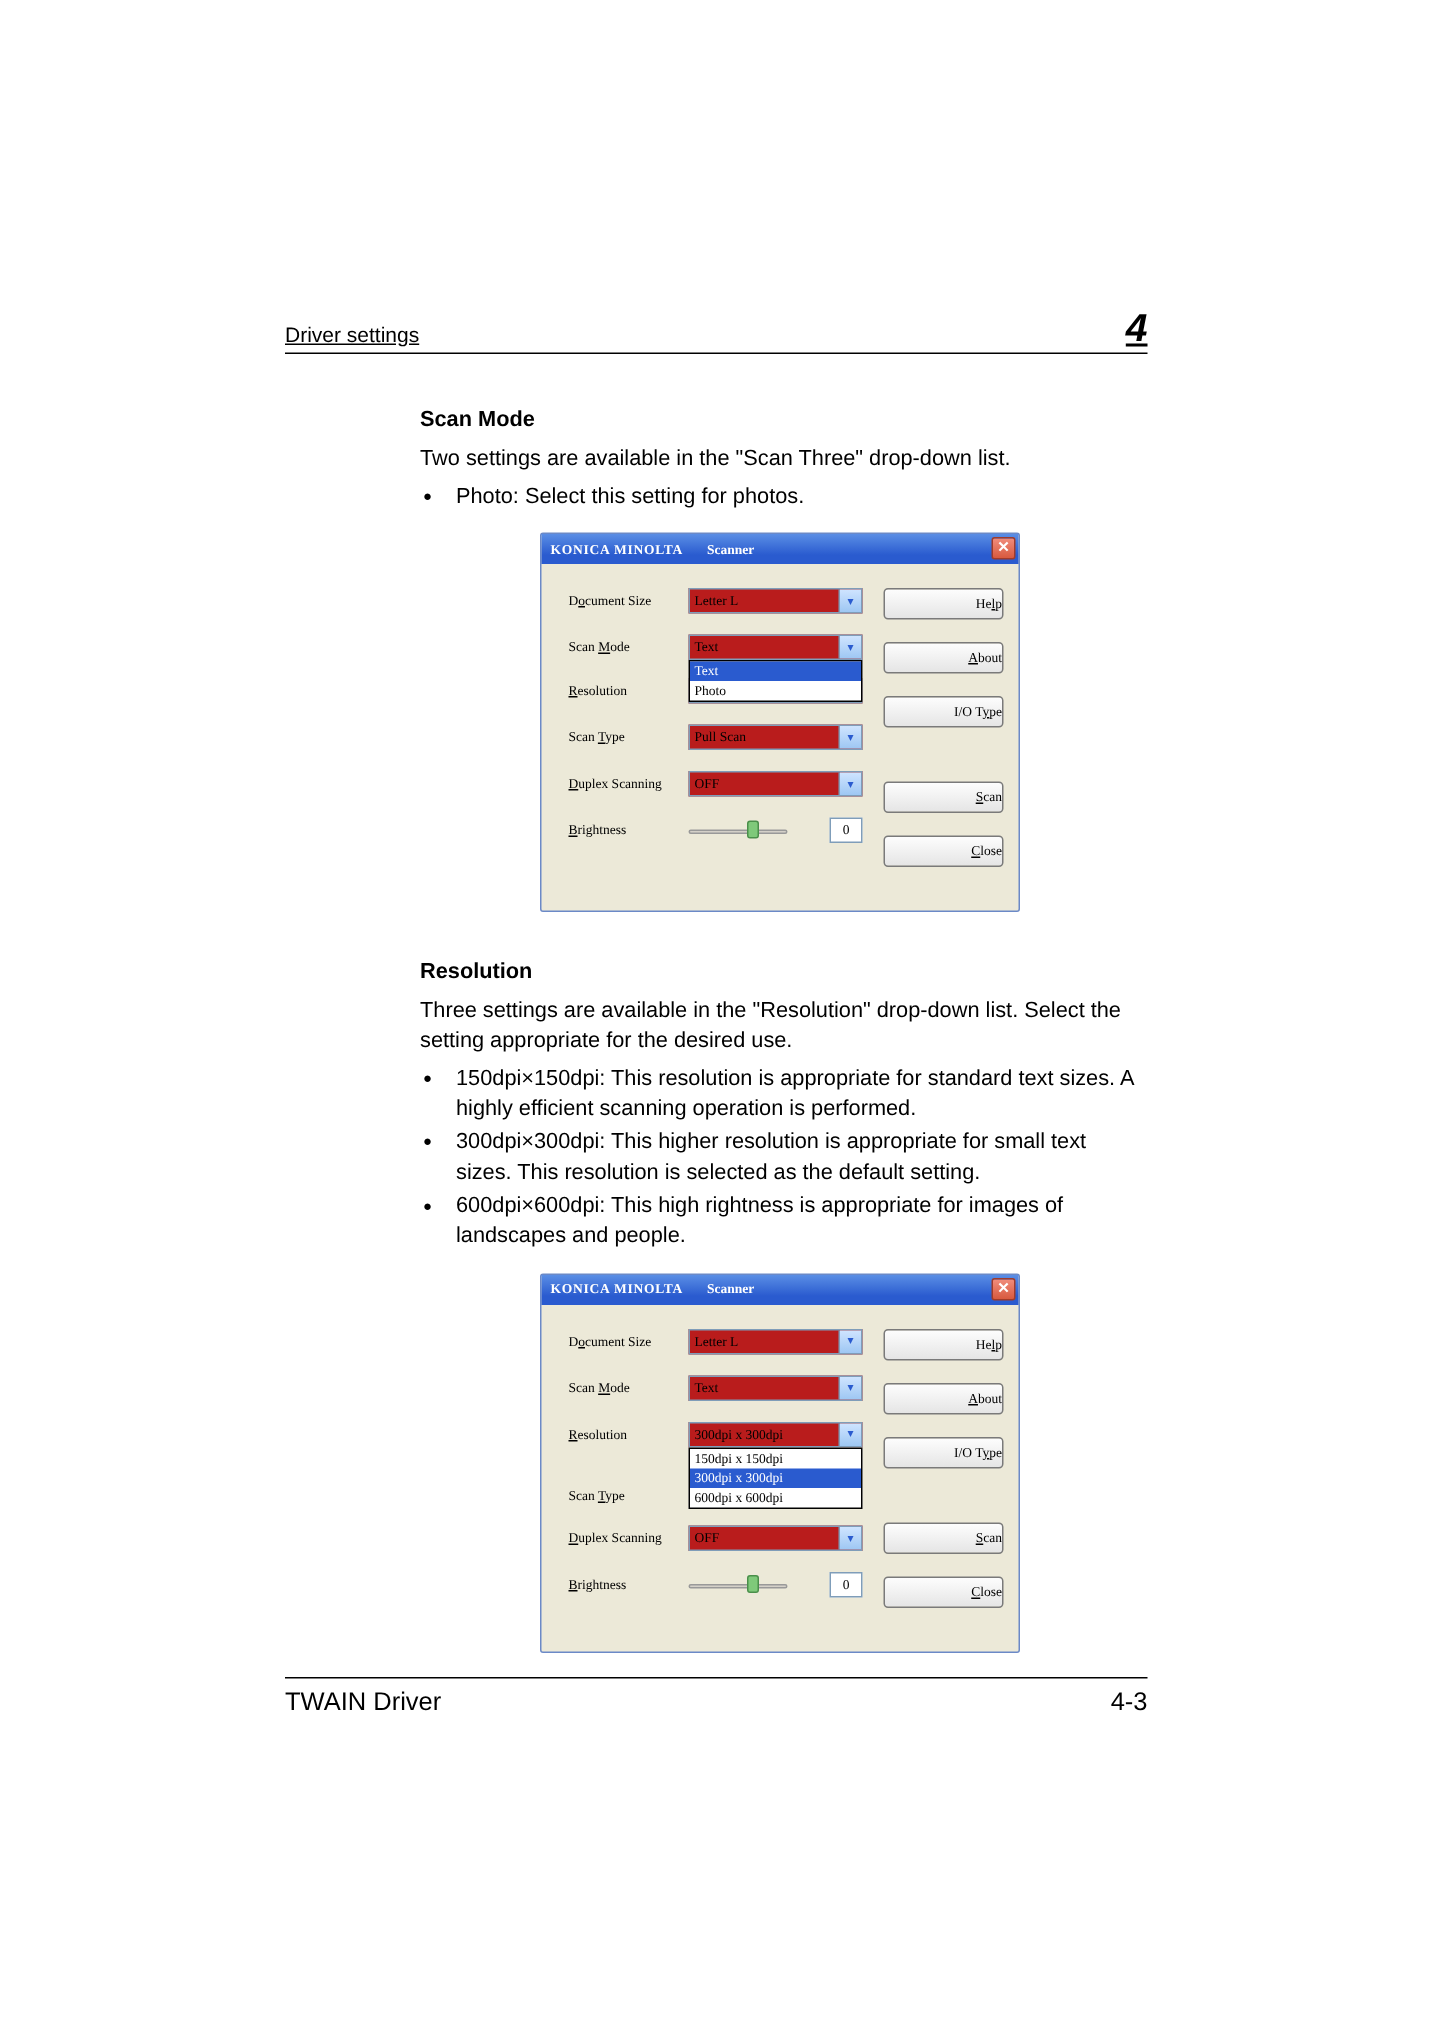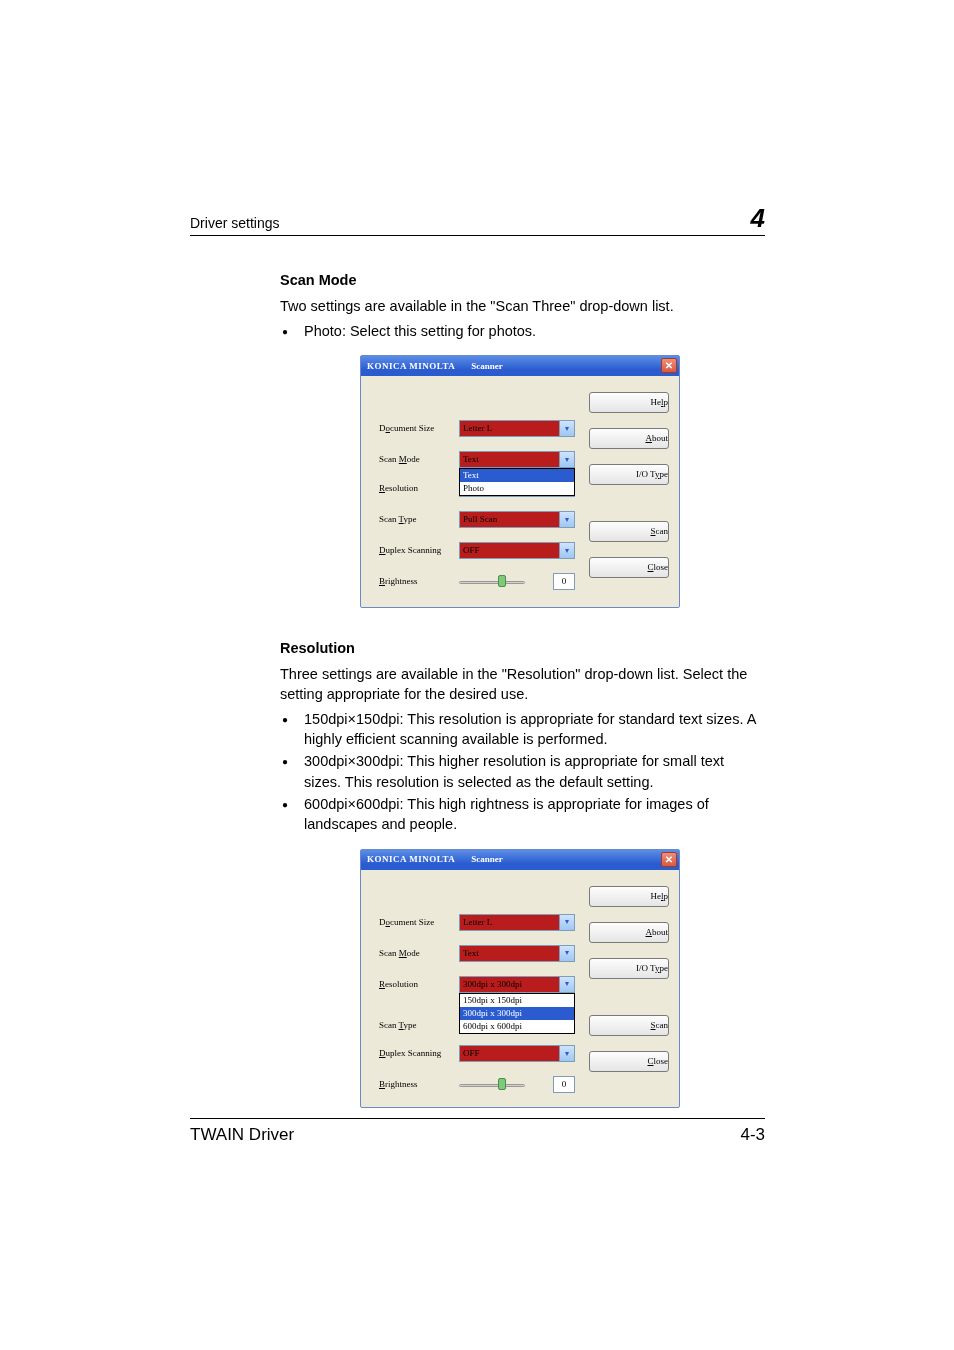--- a/index.html
+++ b/index.html
@@ -19,20 +19,21 @@
     top: 205px;
     width: 575px;
   }
   .header-line {
     display: flex;
     align-items: flex-end;
     justify-content: space-between;
     border-bottom: 1px solid #000;
     padding-bottom: 4px;
     margin-bottom: 34px;
+    text-decoration: underline;
   }
   .header-left { font-size: 14px; }
   .header-right {
     font-size: 26px;
     font-weight: bold;
     font-style: italic;
     line-height: 1;
   }
   .body {
     margin-left: 90px;
@@ -69,21 +70,21 @@
   .titlebar .spacer { flex: 1; }
   .closebox {
     width: 16px; height: 15px;
     background: linear-gradient(#f08c7b,#d85a3f);
     border: 1px solid #a03b2a;
     border-radius: 2px;
     display: flex; align-items: center; justify-content: center;
     color: #fff; font-weight: bold; font-size: 10px; line-height: 1;
   }
   .dlg-body { padding: 16px 10px 14px 18px; display: flex; }
-  .form-col { flex: 1; margin-top: 28px; }
+  .form-col { flex: 1; }
   .btn-col { width: 80px; margin-left: 14px; }
   .row { display: flex; align-items: center; margin-bottom: 14px; position: relative; }
   .row.tight { margin-bottom: 6px; }
   .lbl { width: 80px; font-size: 9px; color: #000; }
   .lbl u { text-decoration: underline; }
   .combo {
     flex: 1;
     height: 17px;
     background: #b91c1c;
     border: 1px solid #7f9db9;
@@ -248,21 +249,21 @@
           <div class="btn close">
               <span><u>C</u>lose</span>
             </div>
         </div>
       </div>
     </div>
 
     <div class="h">Resolution</div>
     <div class="para">Three settings are available in the "Resolution" drop-down list. Select the setting appropriate for the desired use.</div>
     <ul class="b">
-      <li>150dpi×150dpi: This resolution is appropriate for standard text sizes. A highly efficient scanning available is performed.</li>
+      <li>150dpi×150dpi: This resolution is appropriate for standard text sizes. A highly efficient scanning operation is performed.</li>
       <li>300dpi×300dpi: This higher resolution is appropriate for small text sizes. This resolution is selected as the default setting.</li>
       <li>600dpi×600dpi: This high rightness is appropriate for images of landscapes and people.</li>
     </ul>
 
     <div class="dlg">
       <div class="titlebar">
         <span class="brand">KONICA MINOLTA</span>
         <span class="tsub">Scanner</span>
         <span class="spacer"></span>
         <div class="closebox">✕</div>

